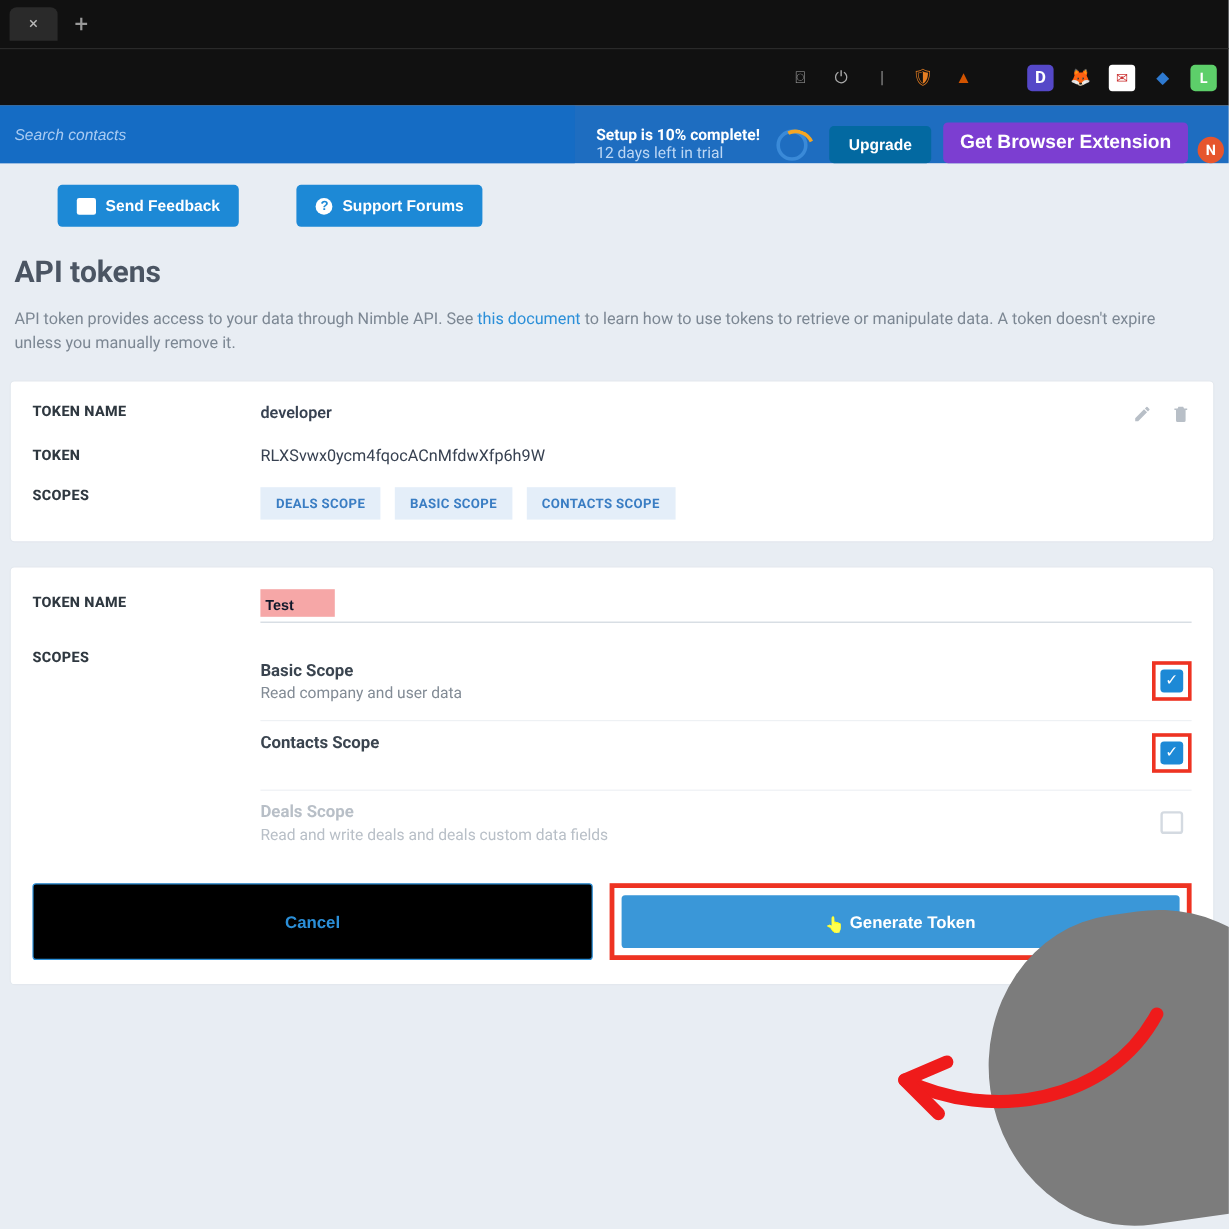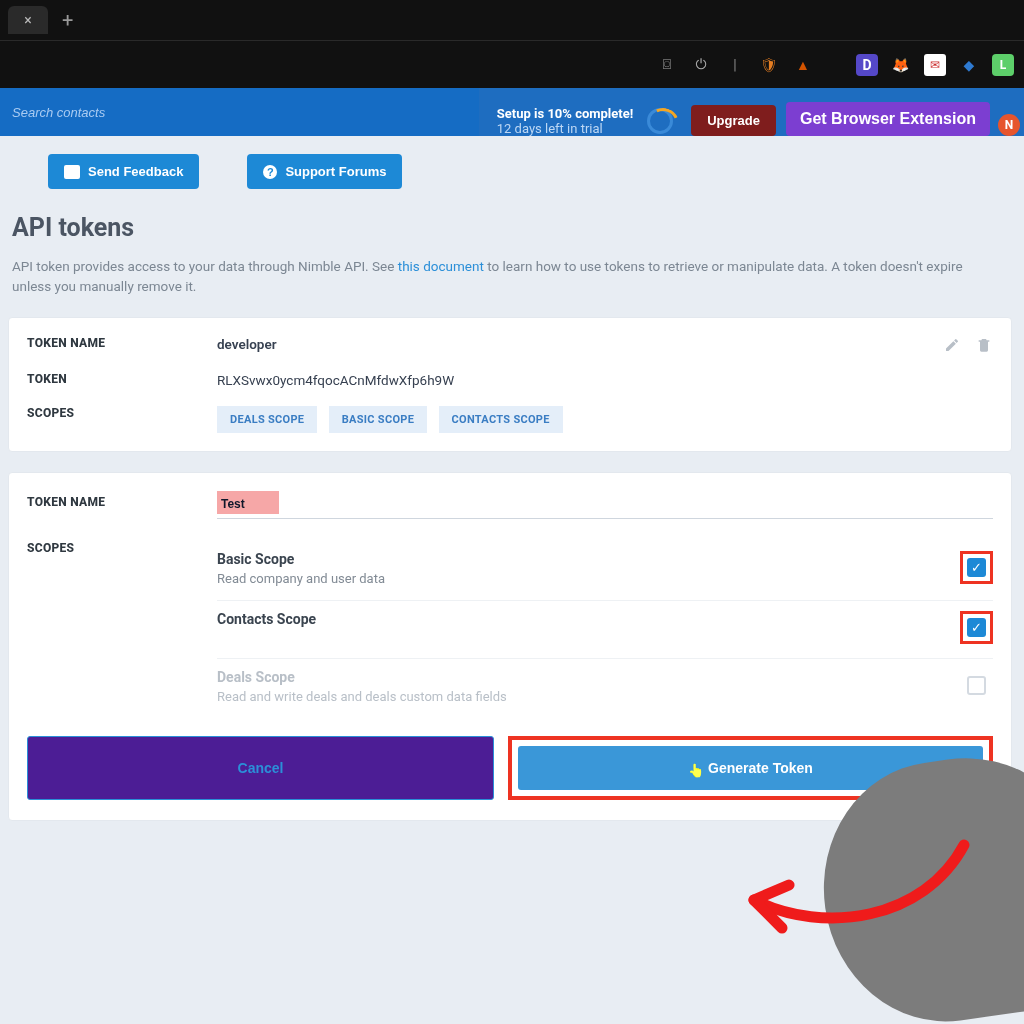--- a/index.html
+++ b/index.html
@@ -65,21 +65,21 @@
     border: 3px solid #3a8ad8;
     position: relative;
   }
   .setup-ring::after {
     content:""; position:absolute; top:-3px; left:-3px;
     width:26px; height:26px; border-radius:50%;
     border:3px solid transparent; border-top-color:#f5a623;
     transform: rotate(20deg);
   }
   .btn-upgrade {
-    background: #7f1d1d; border: none; color: #fff; font-weight: 700;
+    background: #0369a1; border: none; color: #fff; font-weight: 700;
     font-size: 13px; padding: 8px 16px; border-radius: 4px; margin-right: 10px;
   }
   .btn-ext {
     background: #7c3ed1; border: none; color: #fff; font-weight: 700;
     font-size: 16px; padding: 8px 14px; border-radius: 4px; margin-right: 8px;
   }
   .badge-n {
     width: 22px; height: 22px; border-radius: 50%; background: #e6552d;
     color: #fff; display: flex; align-items: center; justify-content: center;
     font-size: 12px; font-weight: 700; margin-right: 4px;
@@ -152,21 +152,21 @@
     display:flex; align-items:center; justify-content:center;
   }
   .chk.on { background:#1d89d6; color:#fff; font-size:13px; }
   .chk.off { border:2px solid #d4dae1; }
   .chk-frame {
     border: 3px solid #e32; padding: 4px;
   }
 
   .form-actions { display:flex; gap: 14px; margin-top: 18px; }
   .btn-cancel {
-    flex:1; border:1.5px solid #2b8fd8; background:#4c1d95; color:#2b8fd8;
+    flex:1; border:1.5px solid #2b8fd8; background:#000000; color:#2b8fd8;
     font-weight:700; font-size:14px; padding: 14px 0; border-radius:3px;
   }
   .btn-generate {
     flex:1; border:none; background:#3a97d8; color:#fff;
     font-weight:700; font-size:14px; padding: 14px 0; border-radius:3px;
     position:relative;
   }
   .gen-frame { border: 4px solid #e32; padding: 6px; flex:1; display:flex; }
   .gen-frame .btn-generate { width:100%; }
 

